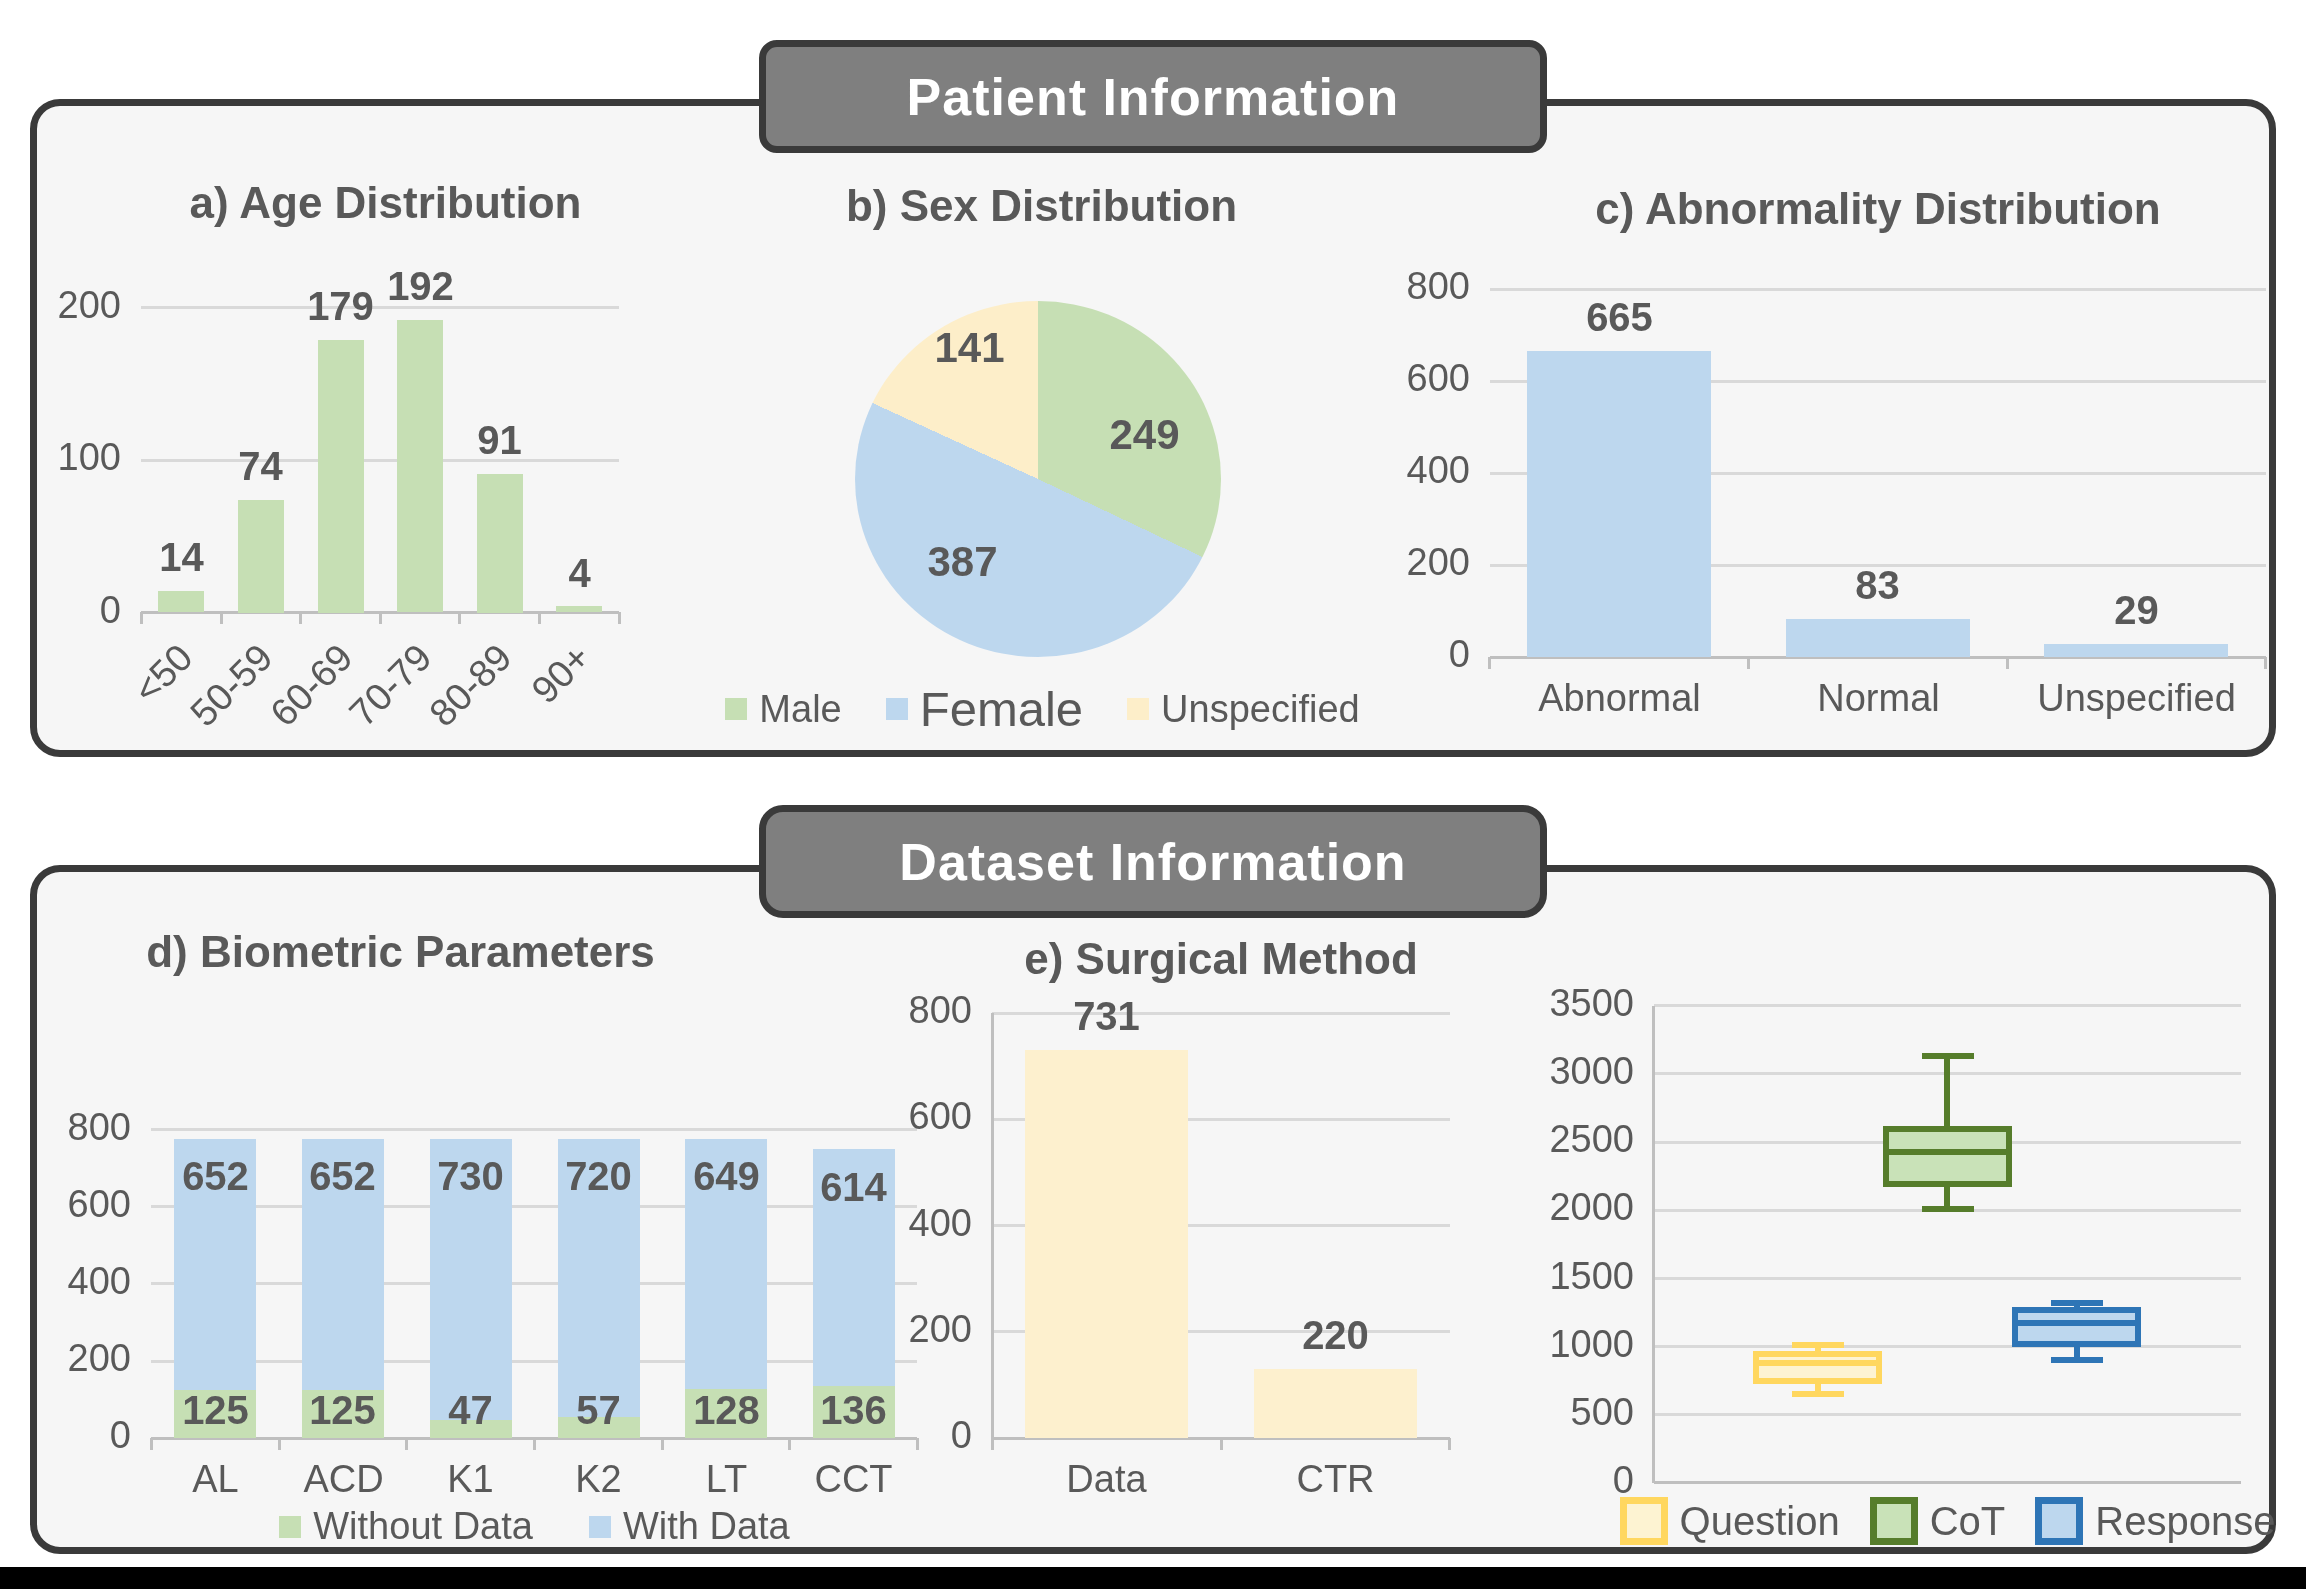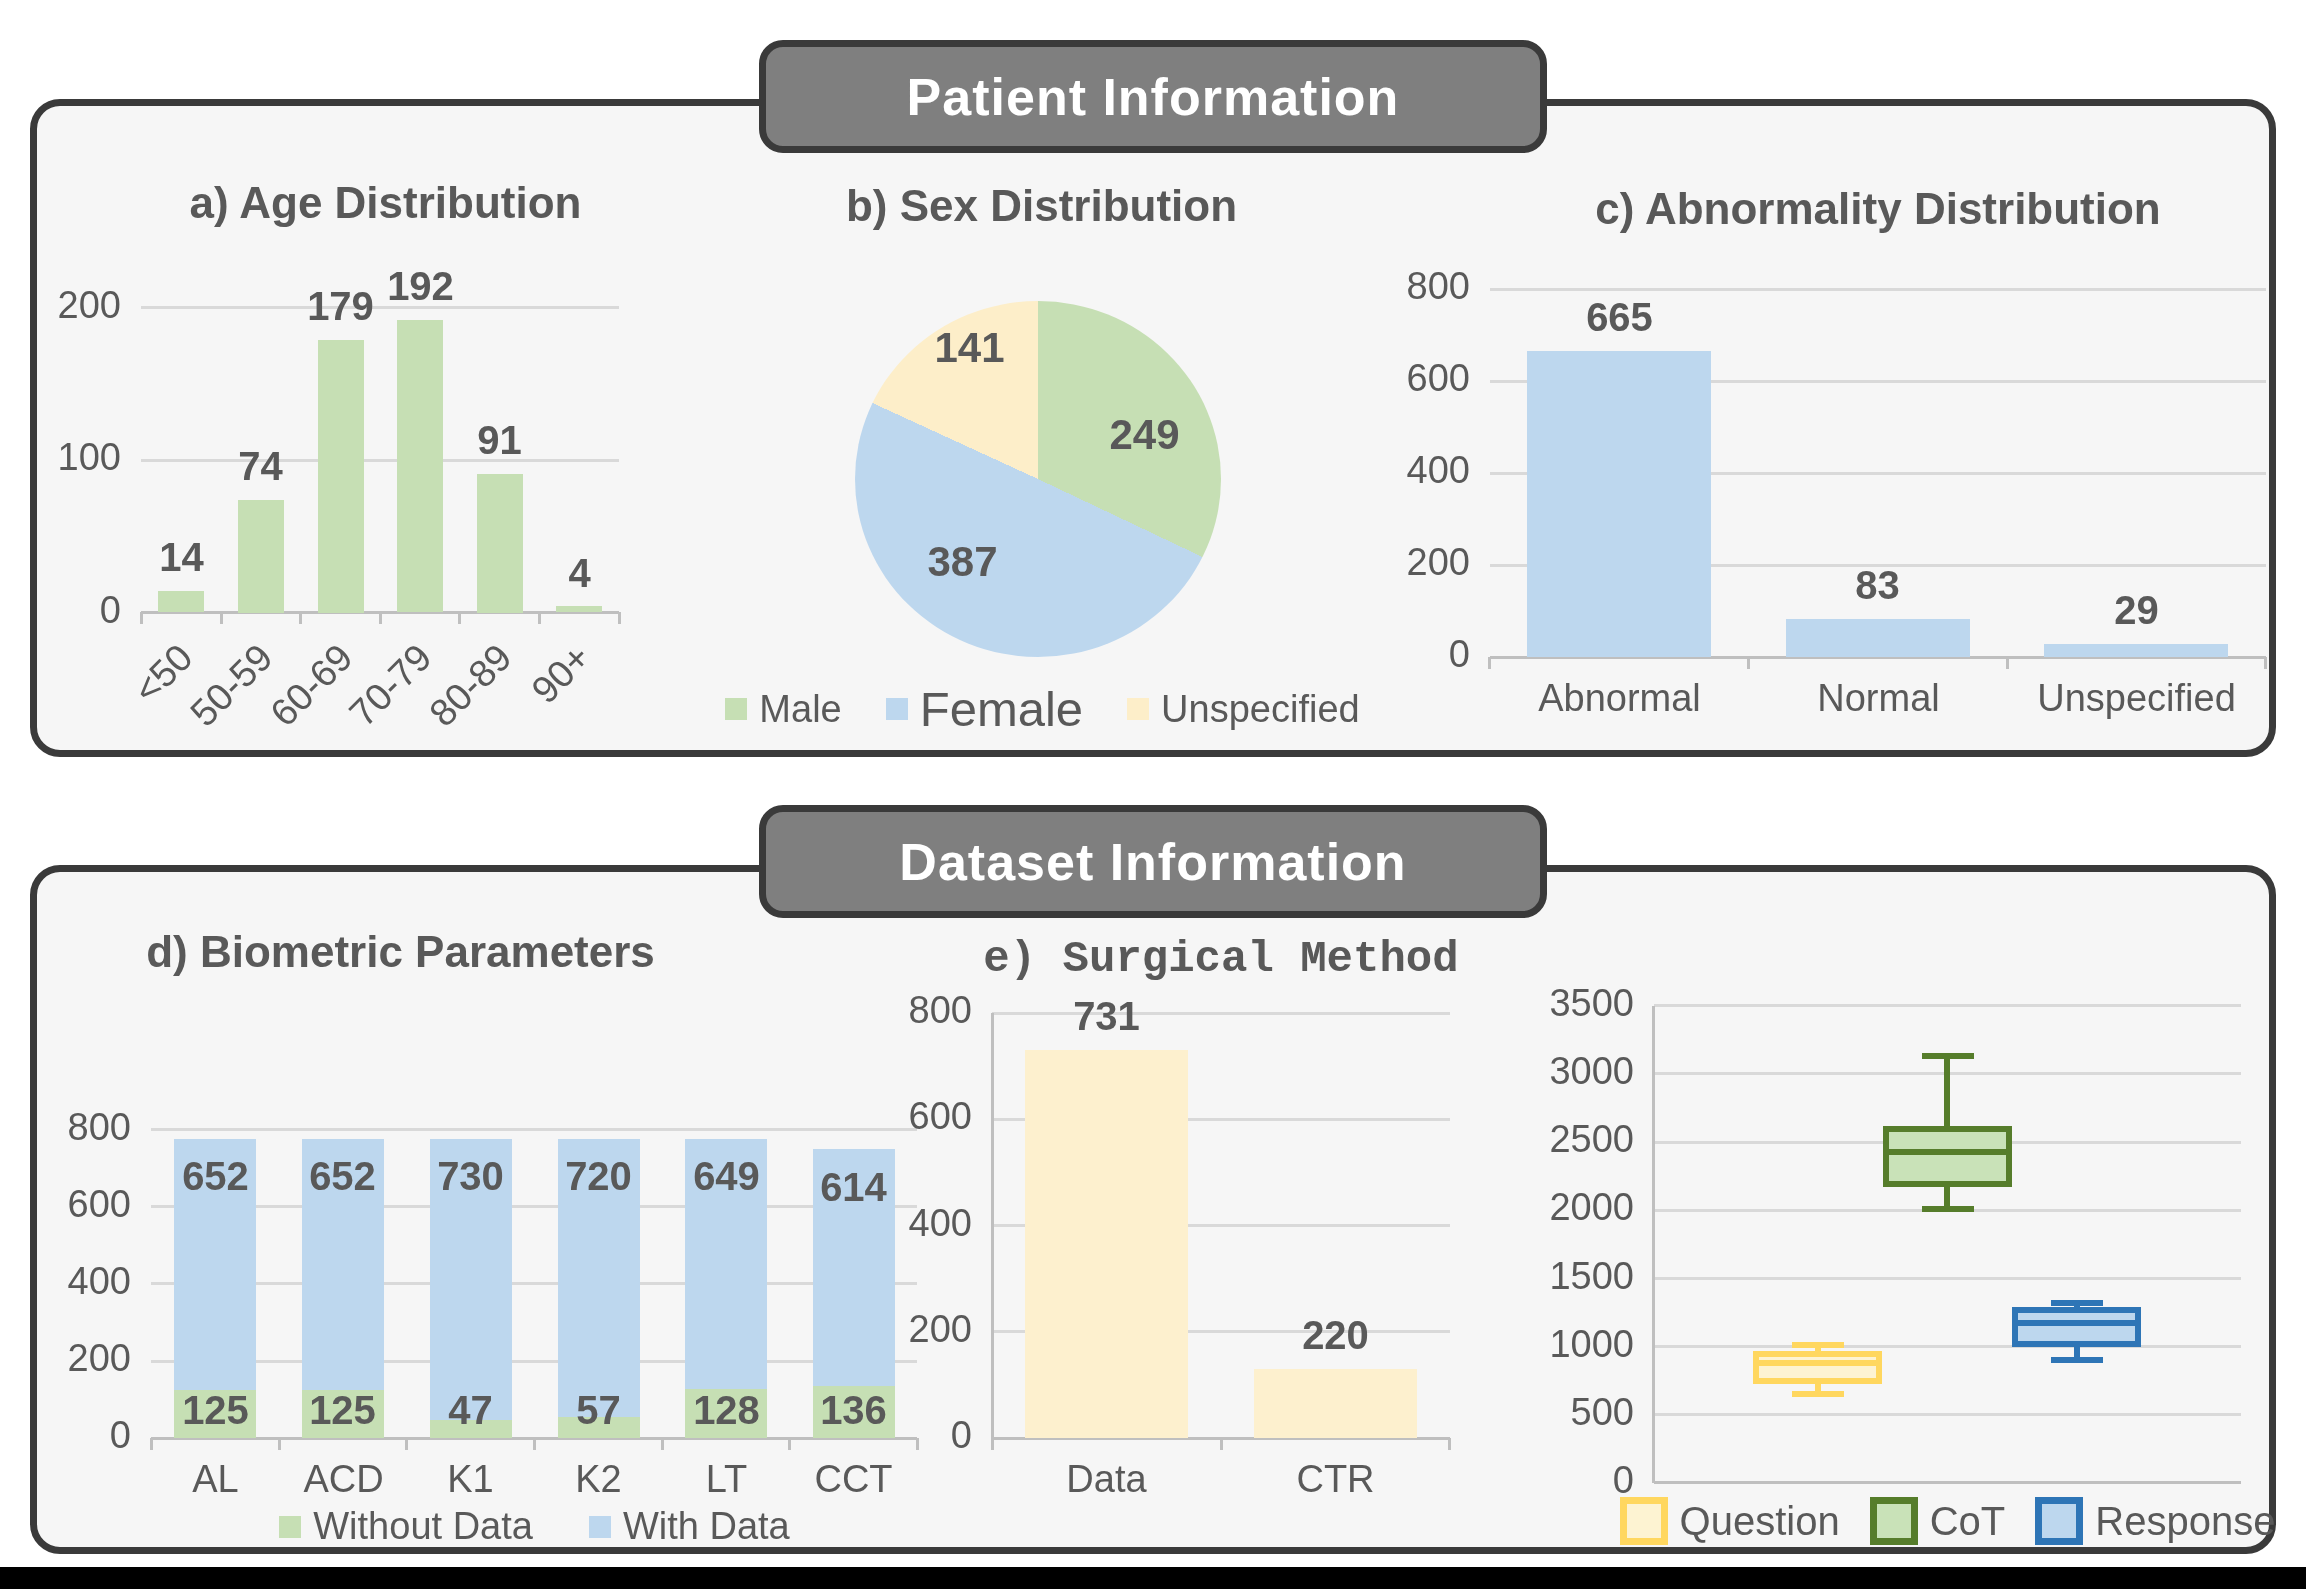--- a/index.html
+++ b/index.html
@@ -11,21 +11,21 @@
     position:absolute;left:30px;width:2246px;box-sizing:border-box;
     background:#f6f6f6;border:7px solid #3a3a3a;border-radius:30px;
   }
   .panel.top{top:99px;height:658px;}
   .panel.bottom{top:865px;height:689px;}
   .banner{
     position:absolute;left:759px;width:788px;height:113px;box-sizing:border-box;
     background:#7f7f7f;border:7px solid #3a3a3a;border-radius:24px;
     display:flex;align-items:center;justify-content:center;z-index:5;
   }
-  .banner.top{top:40px;}
+  .banner.top{top:40px;border-radius:18px;}
   .banner.bottom{top:805px;}
   .banner span{
     color:#ffffff;font-size:52px;font-weight:bold;letter-spacing:1px;
   }
   .chart-title{
     position:absolute;margin:0;font-size:44px;font-weight:bold;color:#595959;
     text-align:center;white-space:nowrap;
   }
   .black-bar{
     position:absolute;left:0;top:1567px;width:2306px;height:22px;background:#000000;
@@ -121,21 +121,21 @@
       </div>
     </div>
 </section>
 
 <div class="banner top">
   <span>Patient Information</span>
 </div>
 
 <section class="panel bottom" id="p-bot">
   <h2 class="chart-title" style="left:75px;top:55px;width:577px;">d) Biometric Parameters</h2>
-  <h2 class="chart-title" style="left:935px;top:62px;width:498px;font-family:Liberation Mono, monospace;">e) Surgical Method</h2>
+  <h2 class="chart-title" style="left:935px;top:62px;width:498px;">e) Surgical Method</h2>
   <div id="mount-biometric">
       <div style="position: absolute; left: 114px; top: 488px; width: 766px; height: 3px; background: rgb(217, 217, 217);"></div>
       <div style="position: absolute; left: 114px; top: 410px; width: 766px; height: 3px; background: rgb(217, 217, 217);"></div>
       <div style="position: absolute; left: 114px; top: 333px; width: 766px; height: 3px; background: rgb(217, 217, 217);"></div>
       <div style="position: absolute; left: 114px; top: 256px; width: 766px; height: 3px; background: rgb(217, 217, 217);"></div>
       <div style="position: absolute; left: 114px; top: 565px; width: 766px; height: 3px; background: rgb(191, 191, 191);"></div>
       <div style="position: absolute; left: -60px; top: 542px; width: 154px; text-align: right; font: 38px &quot;Liberation Sans&quot;, sans-serif; color: rgb(89, 89, 89);">0</div>
       <div style="position: absolute; left: -60px; top: 465px; width: 154px; text-align: right; font: 38px &quot;Liberation Sans&quot;, sans-serif; color: rgb(89, 89, 89);">200</div>
       <div style="position: absolute; left: -60px; top: 388px; width: 154px; text-align: right; font: 38px &quot;Liberation Sans&quot;, sans-serif; color: rgb(89, 89, 89);">400</div>
       <div style="position: absolute; left: -60px; top: 311px; width: 154px; text-align: right; font: 38px &quot;Liberation Sans&quot;, sans-serif; color: rgb(89, 89, 89);">600</div>

